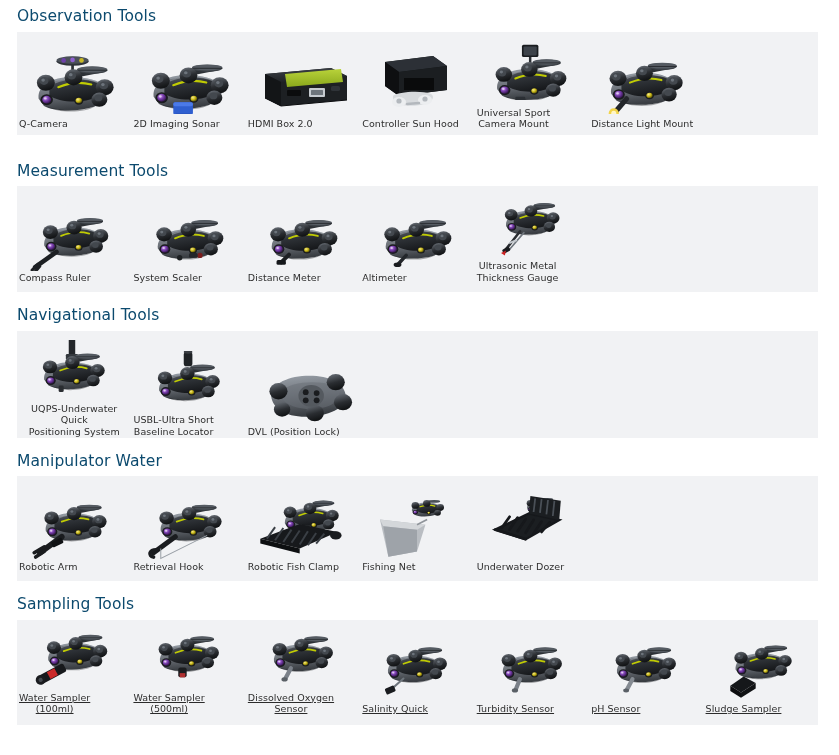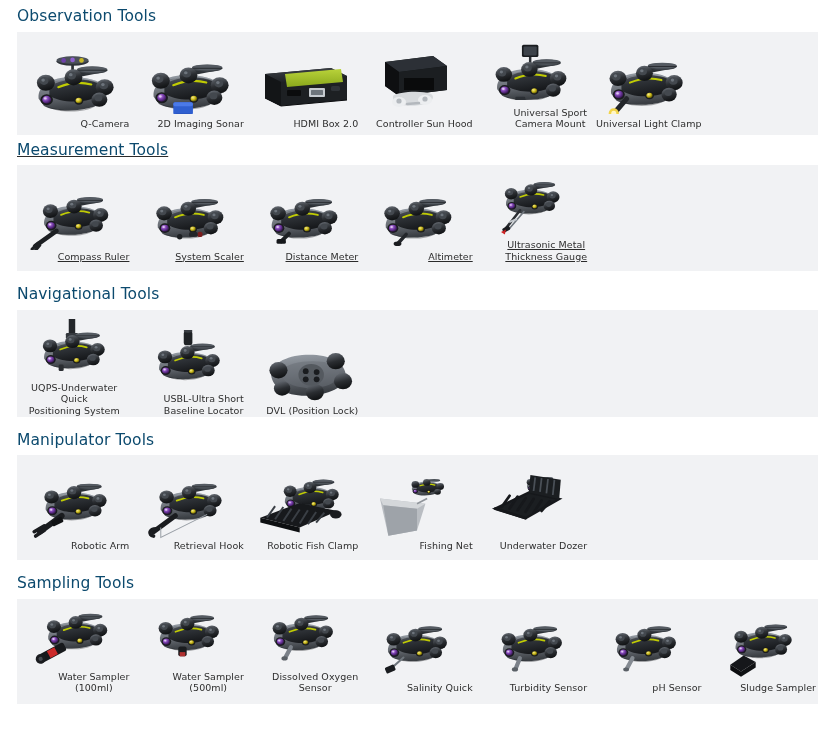--- a/index.html
+++ b/index.html
@@ -42,21 +42,21 @@
   }
   .grid {
     display: grid;
     width: 100%;
     box-sizing: border-box;
   }
   .cols7 { grid-template-columns: repeat(7, 1fr); }
   .item {
     display: flex;
     flex-direction: column;
-    align-items: flex-end;
+    align-items: flex-start;
     justify-content: flex-end;
     box-sizing: border-box;
   }
   .thumb {
     display: flex;
     align-items: center;
     justify-content: center;
     width: 100%;
   }
   .thumb svg { display: block; }
@@ -82,26 +82,26 @@
 
   .sec-navigational .panel  { height: 107px; }
   .sec-navigational .grid   { height: 107px; padding-top: 8px; padding-bottom: 24px; }
   .sec-navigational .thumb  { height: 64px; }
 
   .sec-manipulator .panel   { height: 105px; }
   .sec-manipulator .grid    { height: 110px; padding-top: 8px; padding-bottom: 9px; }
   .sec-manipulator .thumb   { height: 66px; }
 
   .sec-sampling .panel      { height: 105px; }
-  .sec-sampling .grid       { height: 105px; padding-top: 6px; padding-bottom: 24px; }
+  .sec-sampling .grid       { height: 105px; padding-top: 6px; padding-bottom: 24px; text-decoration: underline; }
   .sec-sampling .thumb      { height: 66px; }
 
   
   .sec-observation   { margin-top: 9px; }
-  .sec-measurement   { margin-top: 8px; text-decoration: underline; }
+  .sec-measurement   { margin-top: 29px; }
   .sec-navigational  { margin-top: 16px; }
   .sec-manipulator   { margin-top: 16px; }
   .sec-sampling      { margin-top: 16px; }
 </style>
 </head>
 <body>
 
 <svg width="0" height="0" style="position:absolute" aria-hidden="true">
   <defs>
     <linearGradient id="bodyGrad" x1="0" y1="0" x2="0.4" y2="1">
@@ -321,21 +321,21 @@
             <svg width="104" height="64" viewBox="0 0 110 66">
               <g transform="translate(2,4) scale(0.9)">
                 <use href="#rovBase"></use>
 
                 <path d="M36 52 L24 66" stroke="#23262a" stroke-width="6" stroke-linecap="round"></path>
                 <circle cx="21" cy="69" r="6" fill="#f2d44a"></circle>
                 <circle cx="21" cy="69" r="3" fill="#fff6c8"></circle>
               </g>
             </svg>
           </div>
-          <div class="label">Universal Light Clamp</div>
+          <div class="label">Distance Light Mount</div>
         </div>
 
 
       </div>
     </div>
   </div>
 
   <div class="section sec-measurement">
     <div class="section-title">Measurement Tools</div>
     <div class="panel">
@@ -479,21 +479,21 @@
 
         <div class="item"></div>
         <div class="item"></div>
         <div class="item"></div>
         <div class="item"></div>
       </div>
     </div>
   </div>
 
   <div class="section sec-manipulator">
-    <div class="section-title">Manipulator Tools</div>
+    <div class="section-title">Manipulator Water</div>
     <div class="panel">
       <div class="grid cols7">
 
         <div class="item">
           <div class="thumb">
             <svg width="104" height="64" viewBox="0 0 110 76">
               <g transform="translate(6,2) scale(0.86)">
                 <use href="#rovBase"></use>
                 <path d="M40 54 L10 76" stroke="#1a1c1f" stroke-width="8" stroke-linecap="round"></path>
                 <path d="M16 68 L2 76 M16 74 L4 82" stroke="#1a1c1f" stroke-width="5" stroke-linecap="round"></path>

